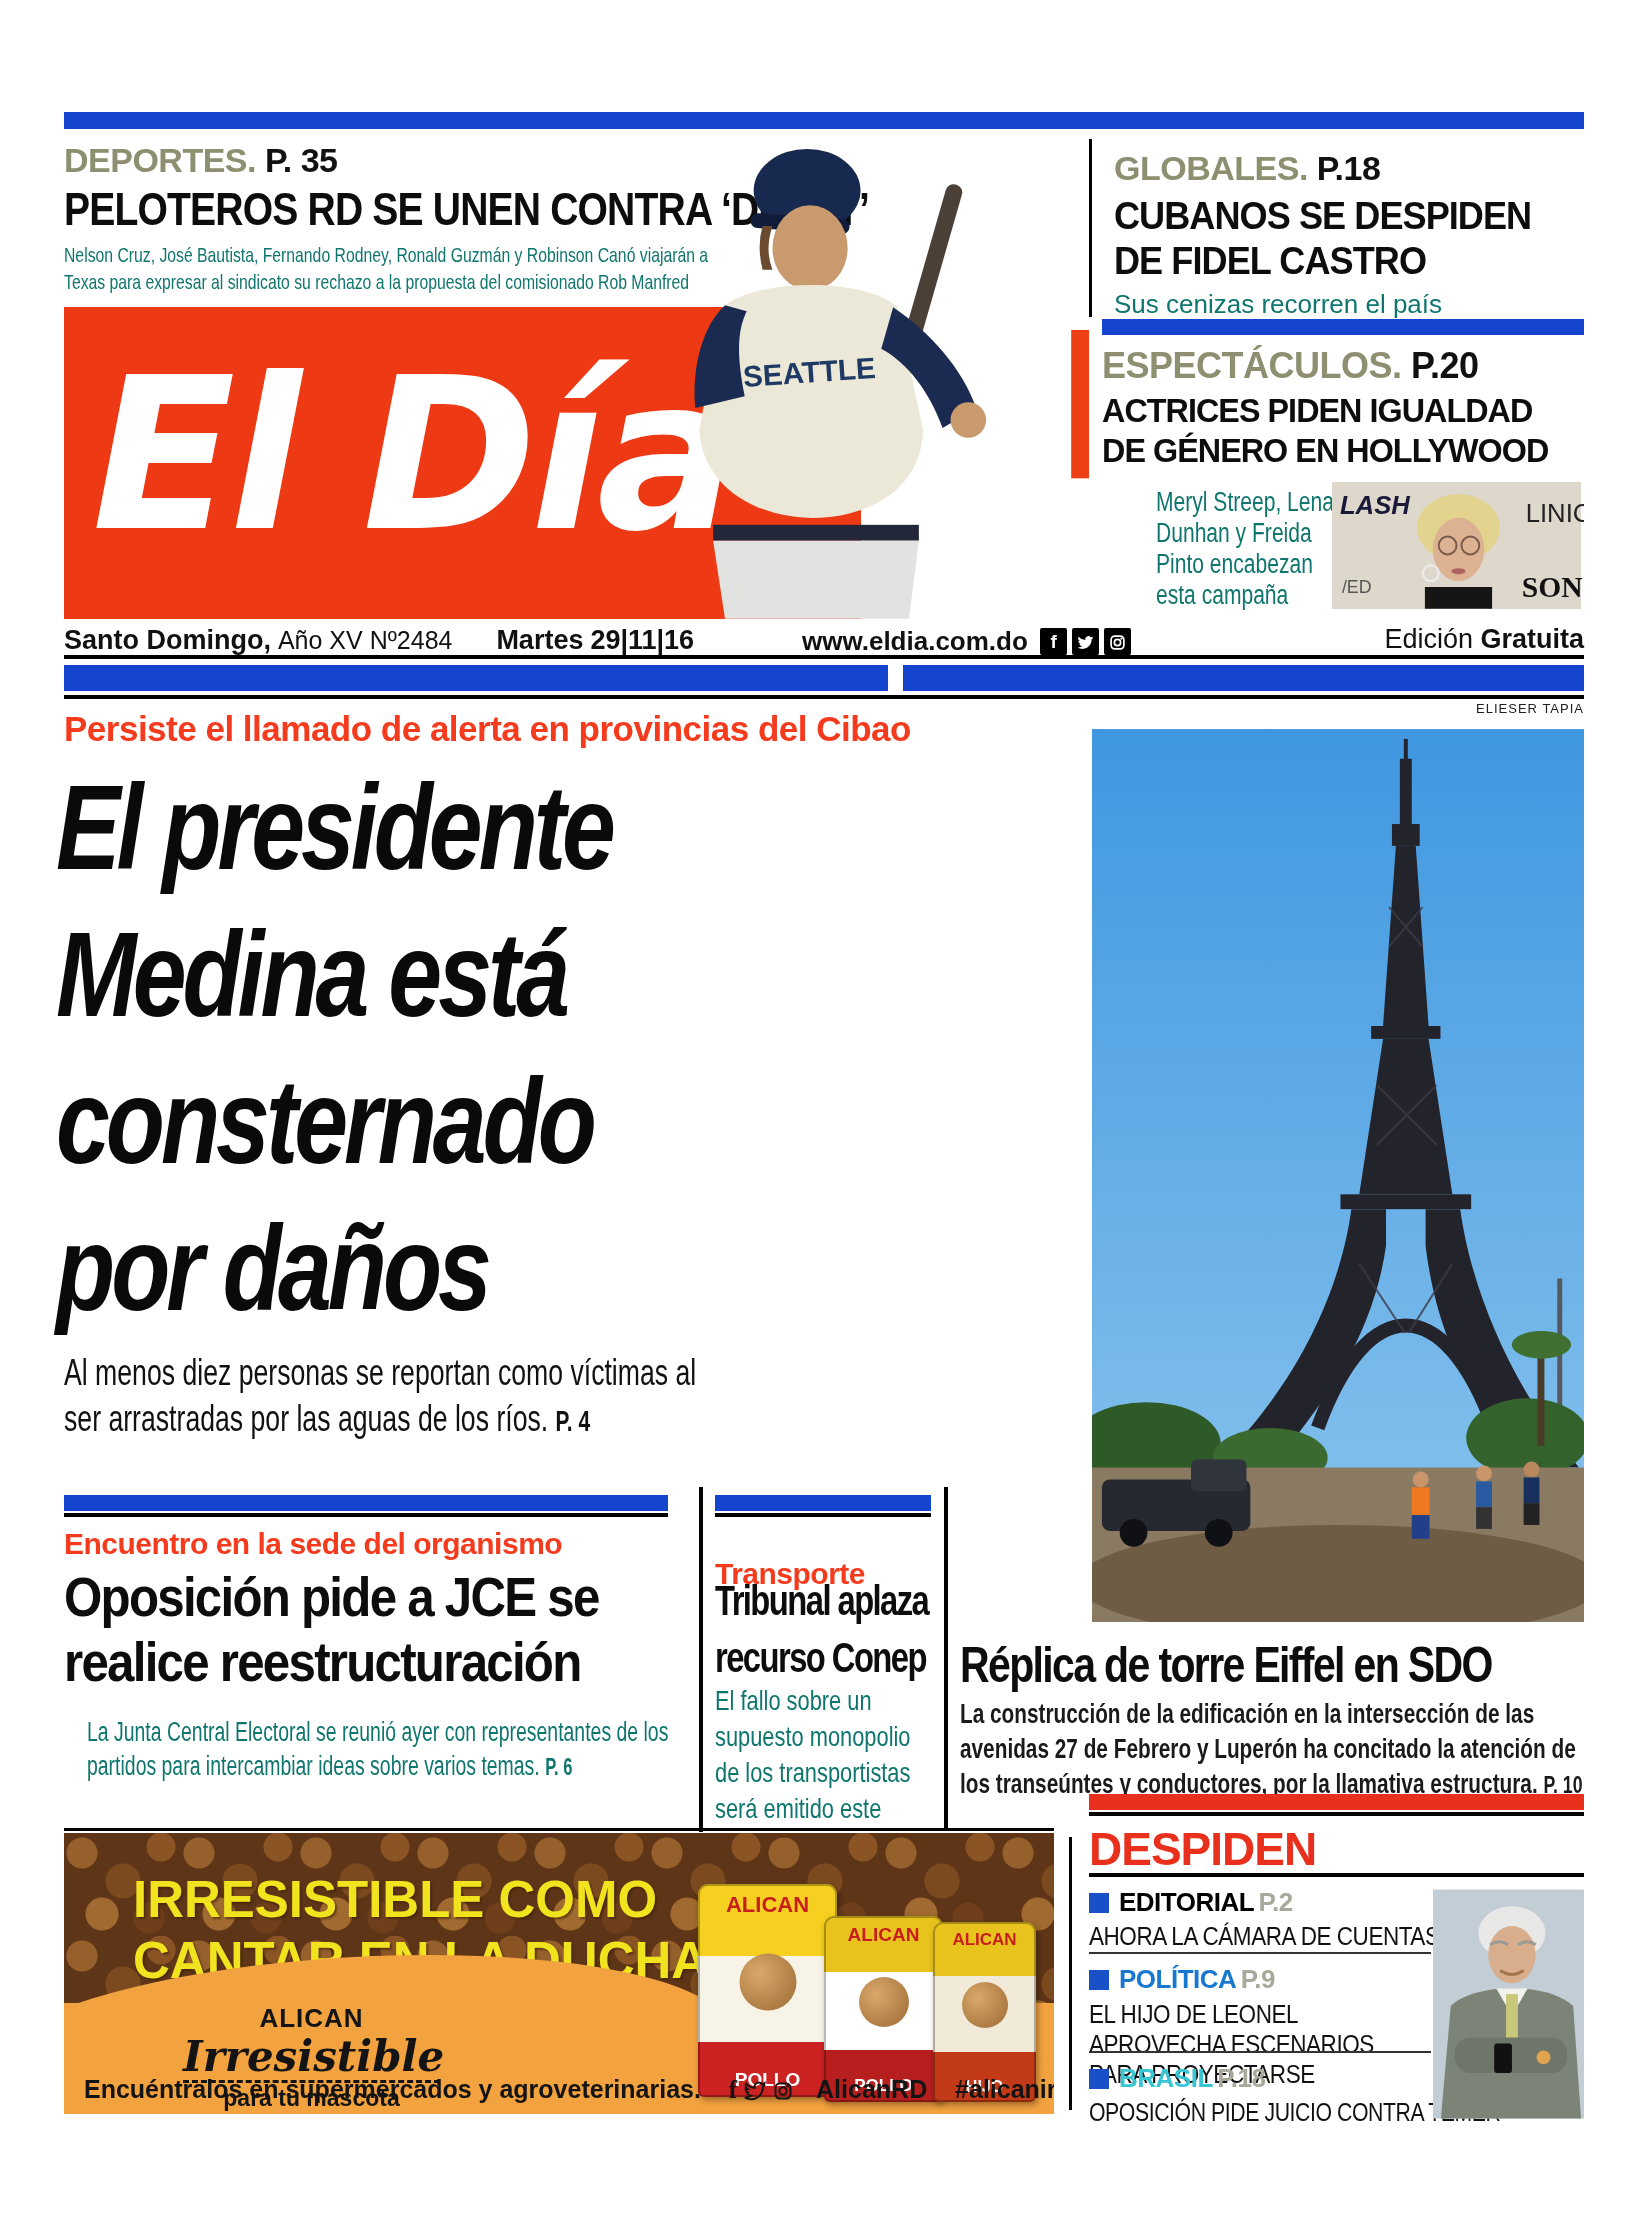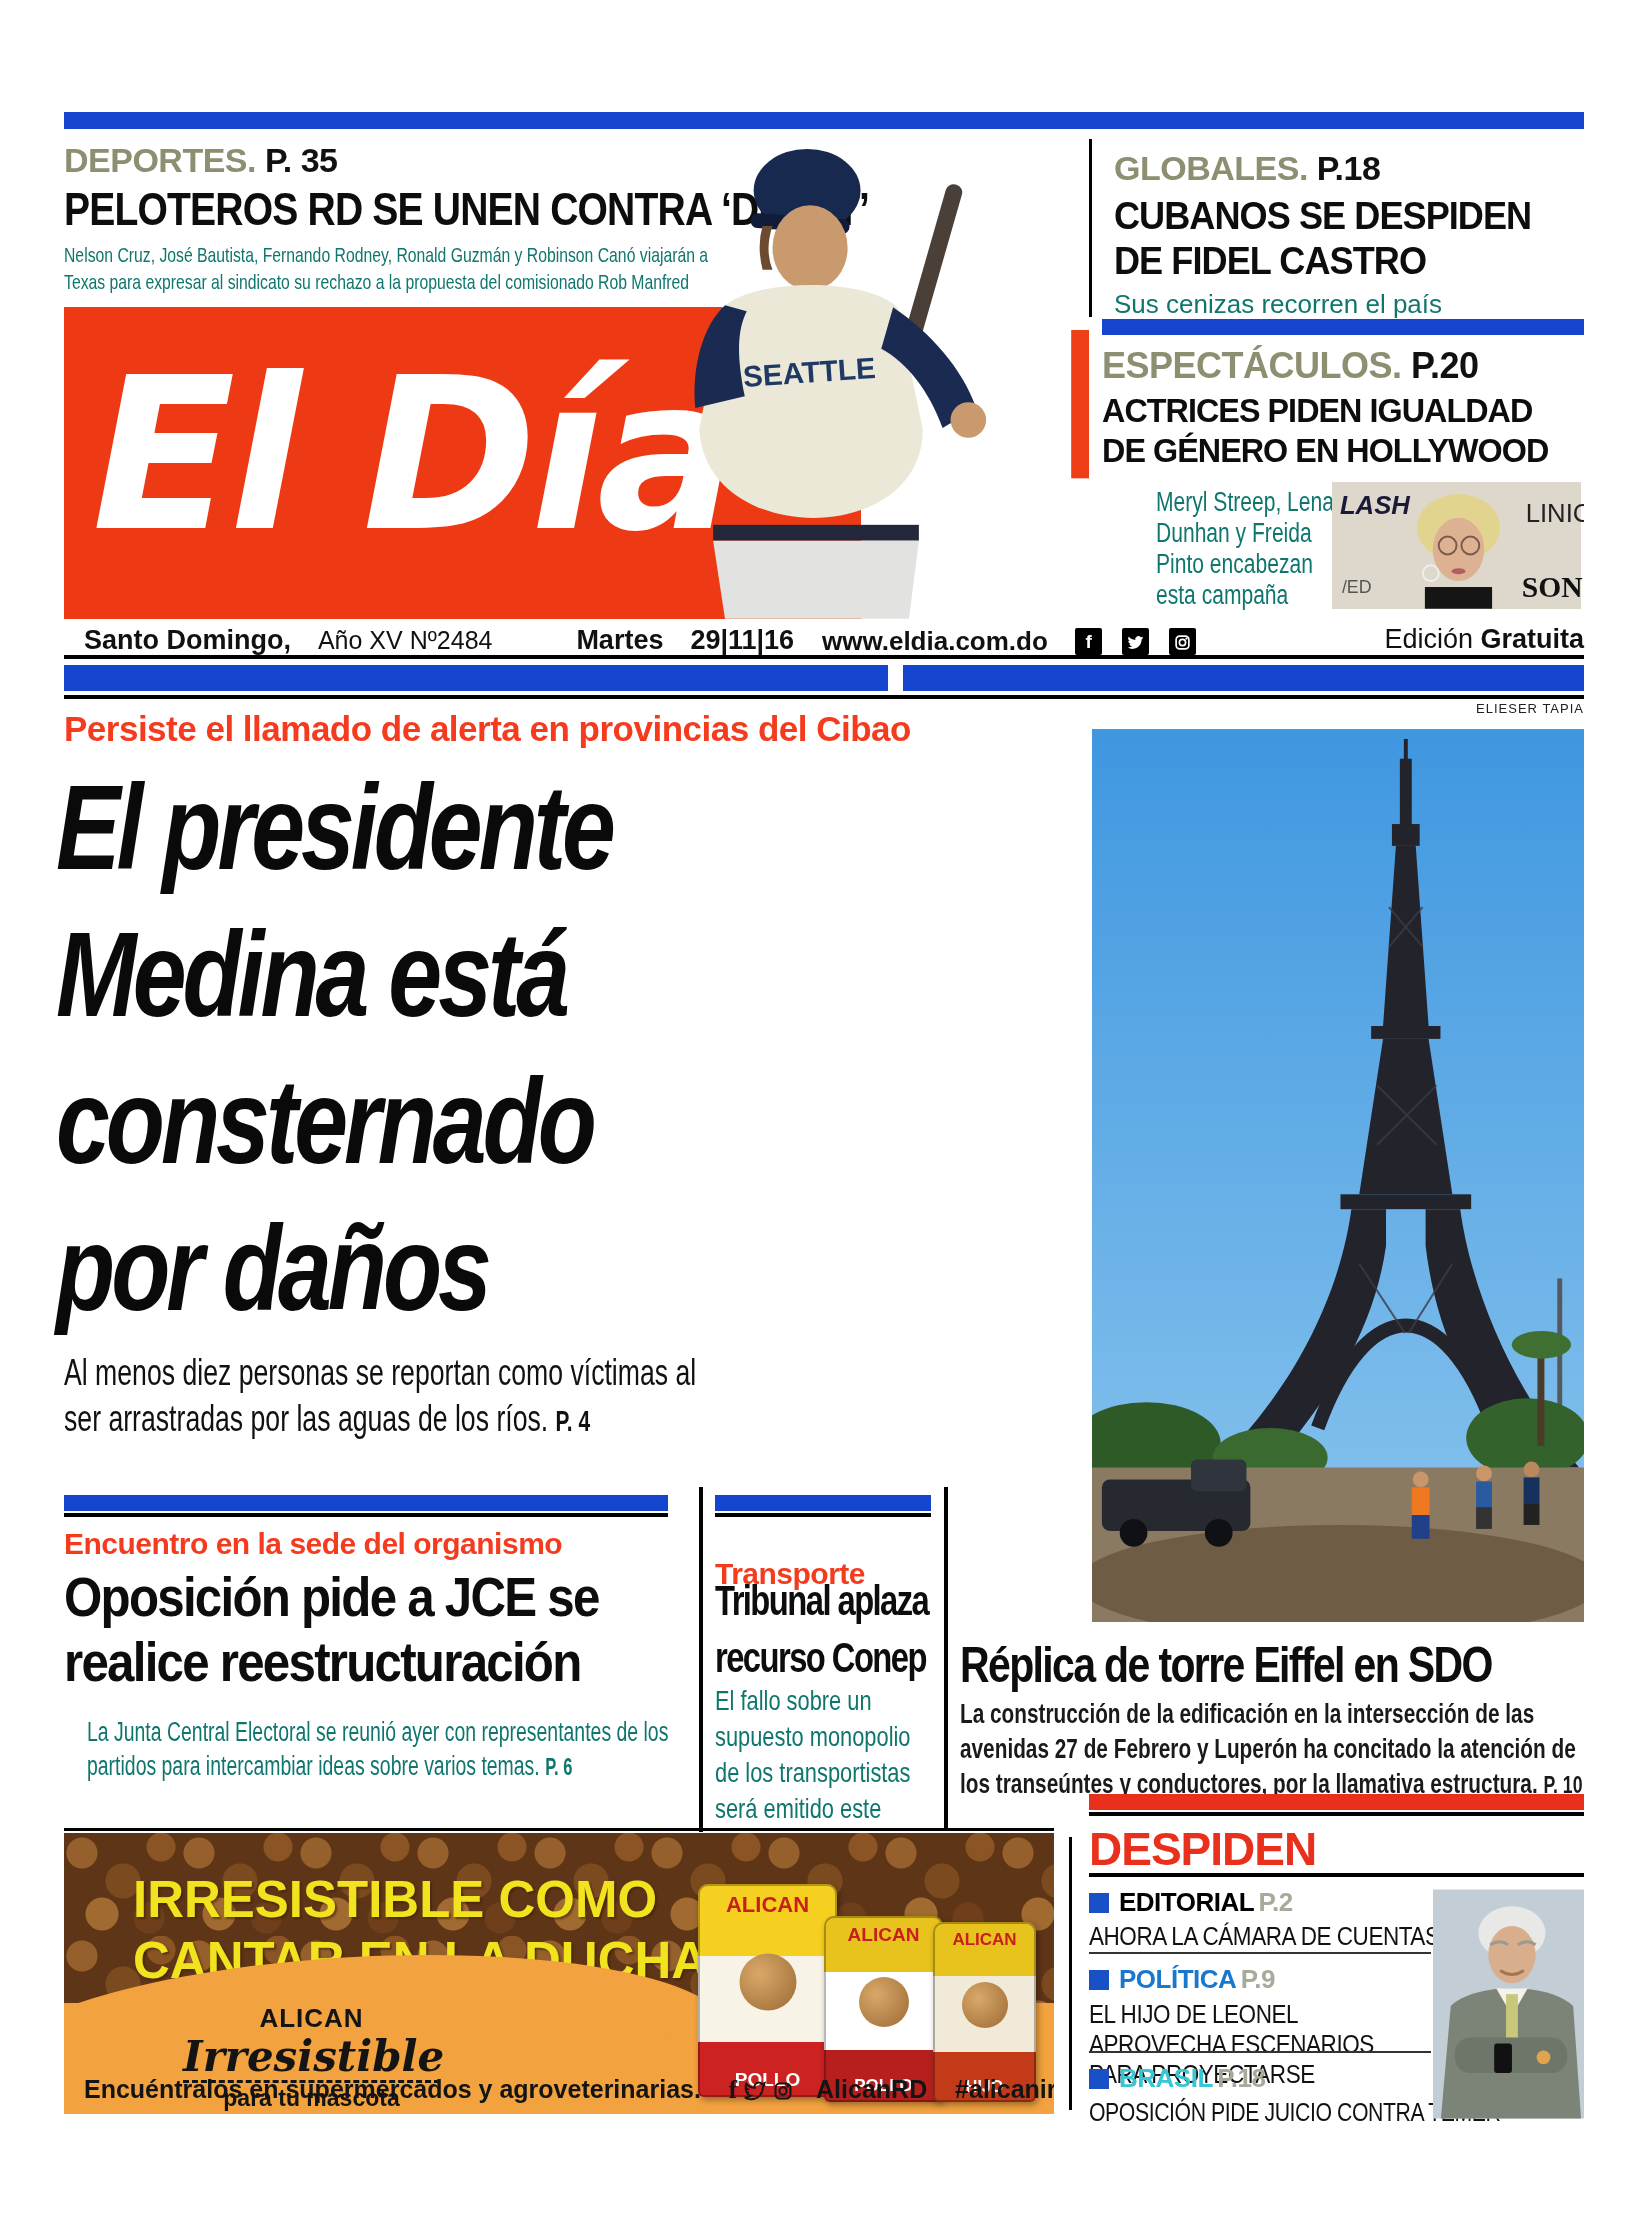--- a/index.html
+++ b/index.html
@@ -18,21 +18,21 @@
   .seclabel{font-weight:bold;letter-spacing:-0.5px;}
   .kicker{font-weight:bold;letter-spacing:-0.5px;color:#f43b1e;}
   .headline{font-weight:bold;color:#0d0d0d;}
   .bodytext{color:#0f766e;}
   .pgref{font-weight:bold;font-size:0.8em;}
   
   .masthead{background:#ee3a14;}
   .masthead .brand{font-family:"DejaVu Sans",sans-serif;font-style:italic;font-weight:bold;
      color:#fff;font-size:210px;line-height:297px;padding-left:28px;letter-spacing:-6px;}
   
-  .dateline span{vertical-align:middle;margin-left:20px;}
+  .dateline span{vertical-align:middle;}
   .soc{display:inline-block;width:27px;height:27px;background:#000;color:#fff;text-align:center;
        font-weight:bold;font-size:19px;line-height:27px;margin-left:5px;vertical-align:middle;border-radius:2px;}
   
   .lead-head{font-weight:800;font-size:121px;line-height:147px;letter-spacing:-5px;color:#0a0a0a;}
   
   .sq{display:inline-block;width:20px;height:20px;background:#1950c8;margin-right:10px;vertical-align:-2px;}
   .sumtitle{font-weight:800;font-size:46px;letter-spacing:-1px;color:#e8301c;}
   .sumitem-label{font-weight:800;font-size:26px;letter-spacing:-0.5px;}
   .sumitem-text{font-size:25px;color:#111;letter-spacing:-0.5px;}
   .thinrule{background:#333;height:2px;}

